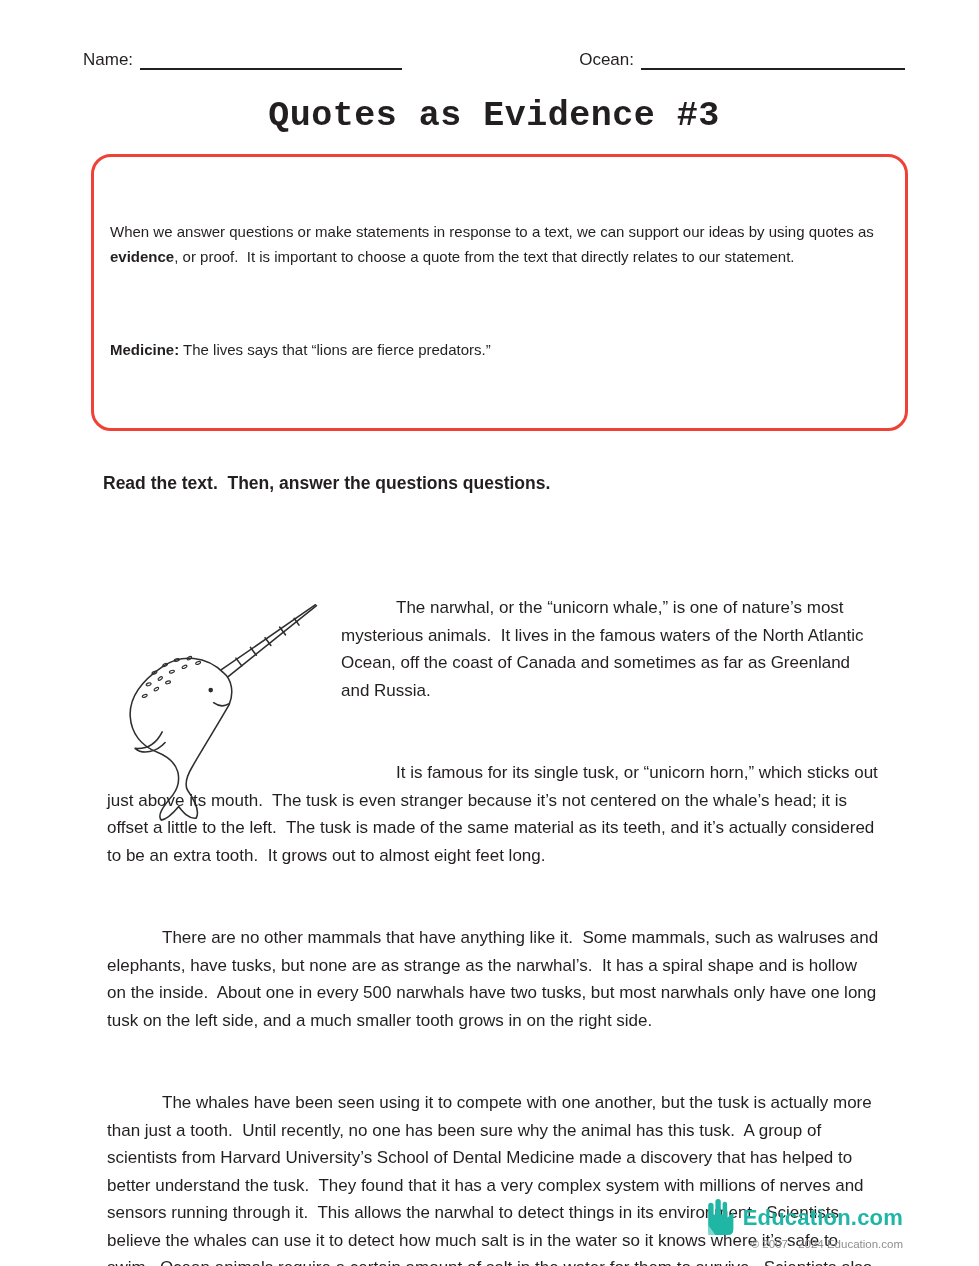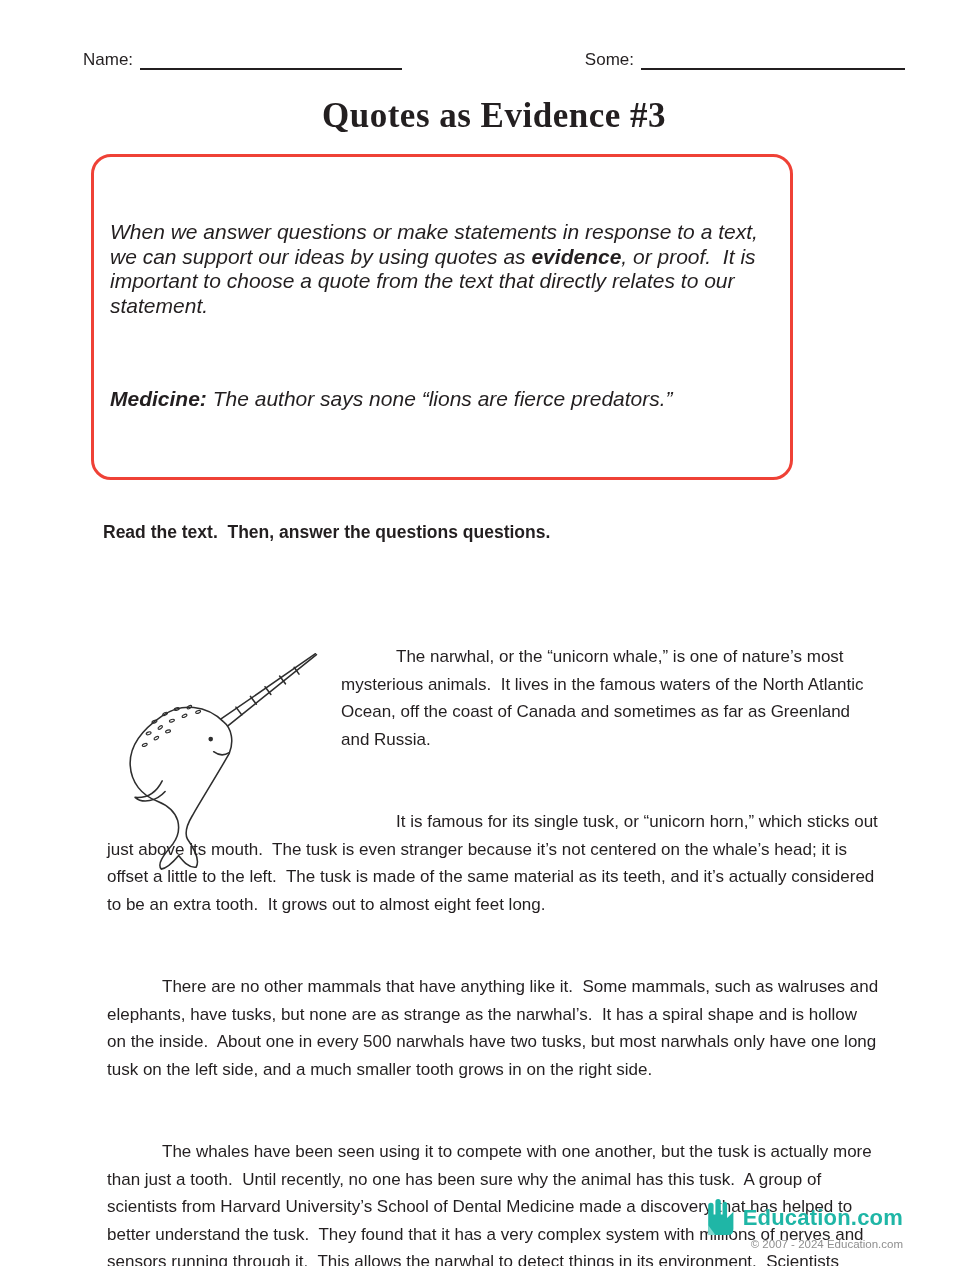--- a/index.html
+++ b/index.html
@@ -18,38 +18,37 @@
   
   .head-row { display: flex; justify-content: space-between; align-items: flex-end; }
   .field-group { display: flex; align-items: flex-end; }
   .field-label { font-size: 17px; line-height: 1; padding-bottom: 2px; }
   .blank-line { border-bottom: 2px solid #231f20; height: 20px; margin-left: 7px; }
   .blank-name { width: 262px; }
   .blank-date { width: 264px; }
   
   .title {
     text-align: center;
-    font-family: Liberation Serif, serif;
+    font-family: Liberation Mono, monospace;
     font-weight: 800;
     font-size: 35px;
     letter-spacing: 0.5px;
     margin-top: 26px;
     margin-bottom: 18px;
   }
   
   .callout {
-    width: 702px;
+    width: 817px;
     margin-left: 8px;
     border: 3.5px solid #ef4136;
     border-radius: 20px;
     padding: 14px 20px 16px 16px;
-    font-size: 21px;
+    font-size: 15px;
     line-height: 24.5px;
     white-space: pre-wrap;
-    font-style: italic;
   }
   .callout p { margin: 0 0 20px 0; }
   .callout p:last-child { margin-bottom: 0; }
   .callout b { font-weight: bold; }
   
   .directions {
     margin: 42px 0 18px 20px;
     font-size: 17.5px;
     font-weight: bold;
     white-space: pre-wrap;
@@ -98,30 +97,30 @@
 <body>
 
 <div class="page">
 
   <div class="head-row">
     <div class="field-group">
       <span class="field-label">Name:</span>
       <span class="blank-line blank-name"></span>
     </div>
     <div class="field-group">
-      <span class="field-label">Some:</span>
+      <span class="field-label">Ocean:</span>
       <span class="blank-line blank-date"></span>
     </div>
   </div>
 
   <h1 class="title">Quotes as Evidence #3</h1>
 
   <div class="callout">
     <p><span>When we answer questions or make statements in response to a text, we can support our ideas by using quotes as </span><b>evidence</b><span>, or proof.  It is important to choose a quote from the text that directly relates to our statement.</span></p>
-    <p><b>Medicine:</b><span> The author says none “lions are fierce predators.”</span></p>
+    <p><b>Medicine:</b><span> The lives says that “lions are fierce predators.”</span></p>
   </div>
 
   <h2 class="directions">Read the text.  Then, answer the questions questions.</h2>
 
   <div class="passage">
     <div class="narwhal-figure">
       <svg viewBox="0 0 235 235" xmlns="http://www.w3.org/2000/svg">
         <g fill="none" stroke="#2e2e2e" stroke-width="1.6" stroke-linecap="round" stroke-linejoin="round">
 
           <path d="M121,76 L218,9"></path>

